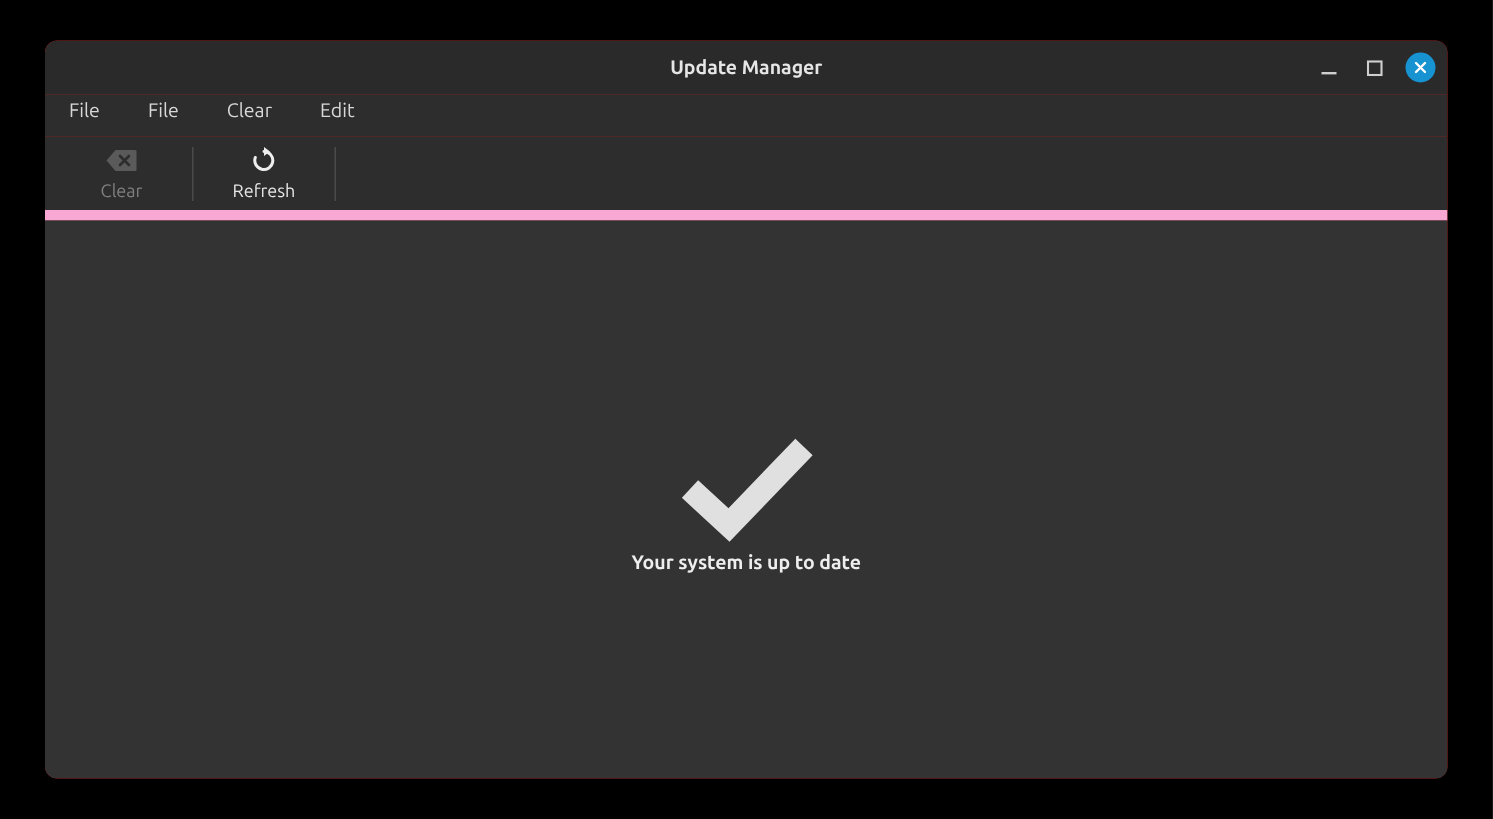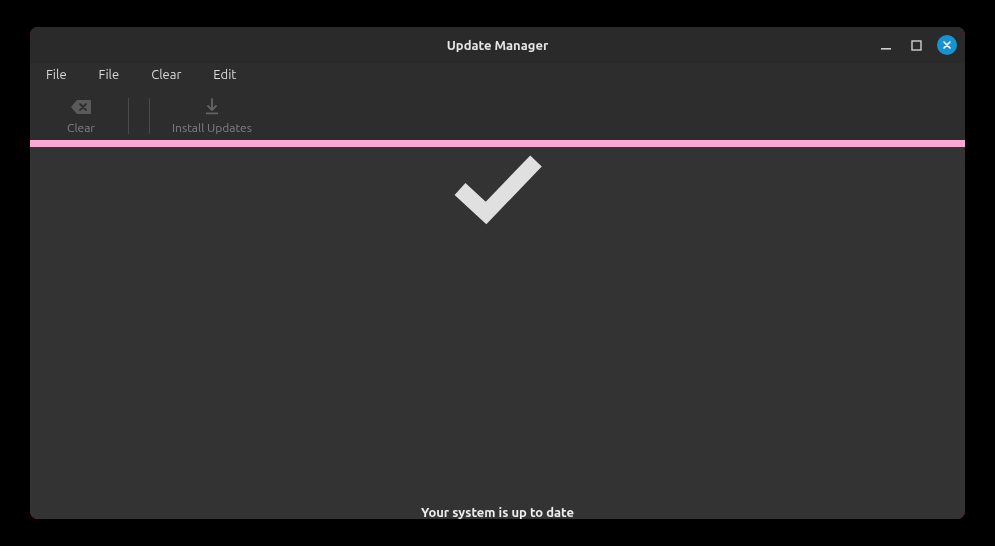--- a/index.html
+++ b/index.html
@@ -125,21 +125,21 @@
       height: 36px;
       background: #4a4a4a;
       margin: 0 10px;
     }
     .content {
       flex: 1;
       background: #333333;
       display: flex;
       flex-direction: column;
       align-items: center;
-      justify-content: space-between;
+      justify-content: center;
     }
     .status-message {
       color: #eeeeee;
       font-size: 13px;
       font-weight: 700;
     }
     .checkmark-icon {
       color: #e0e0e0;
     }
   </style>
@@ -184,32 +184,32 @@
           <path d="M7 1 H20 Q21 1 21 2 V14 Q21 15 20 15 H7 L1 8 Z" fill="#888"></path>
           <path d="M10 5 L16 11 M16 5 L10 11" stroke="#2d2d2d" stroke-width="1.8" stroke-linecap="round"></path>
         </svg>
       </span>
       <span class="tool-label">Clear</span>
     </div>
 
 
     <div class="tool-sep"></div>
 
-
-    <div class="tool-sep"></div>
-
-    <div class="tool-btn disabled">
+    <div class="tool-btn">
       <span class="tool-icon">
-        <svg width="16" height="18" viewBox="0 0 16 18">
-          <path d="M8 1 V11 M4 8 L8 12 L12 8" fill="none" stroke="#999" stroke-width="1.8" stroke-linecap="round" stroke-linejoin="round"></path>
-          <rect x="2" y="14.5" width="12" height="1.8" fill="#999"></rect>
+        <svg width="18" height="18" viewBox="0 0 18 18">
+          <path d="M9 3 A6 6 0 1 1 3.2 7" fill="none" stroke="#eee" stroke-width="2" stroke-linecap="round"></path>
+          <path d="M9 0 L9 6 L13 3 Z" fill="#eee"></path>
         </svg>
       </span>
-      <span class="tool-label">Install Updates</span>
-    </div>
+      <span class="tool-label">Refresh</span>
+    </div>
+
+    <div class="tool-sep"></div>
+
 
   </div>
 
   <div class="content">
     <div class="checkmark-icon">
       <svg width="96" height="80" viewBox="0 0 96 80">
         <path d="M10 42 L36 66 L86 14" fill="none" stroke="#e0e0e0" stroke-width="16" stroke-linecap="butt" stroke-linejoin="miter"></path>
       </svg>
     </div>
     <div class="status-message">Your system is up to date</div>

